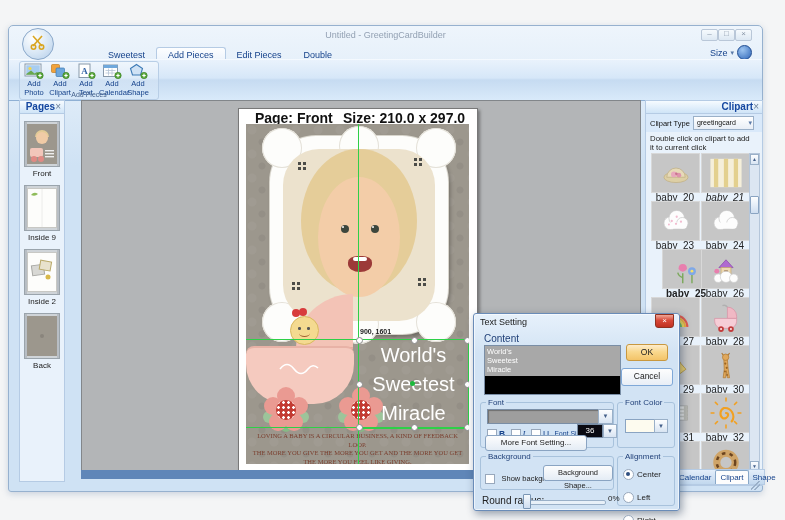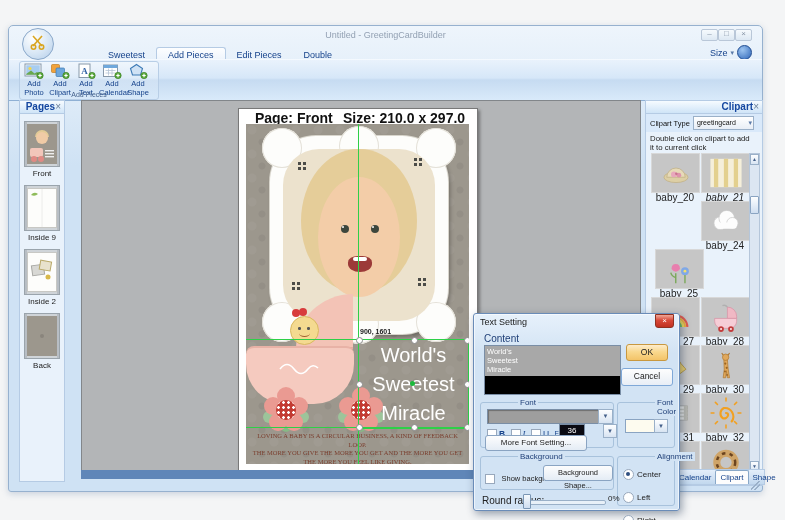--- a/index.html
+++ b/index.html
@@ -93,26 +93,26 @@
   #dlg{left:464px;top:214px;width:205px;height:196px;background:linear-gradient(#e7f1fb,#d2e3f4 20%,#d2e3f4);border:1px solid #6a8cb8;border-radius:3px;box-shadow:0 0 0 1px rgba(255,255,255,.6) inset,2px 3px 8px rgba(30,50,80,.45);z-index:50;}
   #dlgtitle{left:6px;top:3px;font-size:9px;color:#1a1a1a;}
   #dlgclose{top:0px;right:5px;width:17px;height:12px;background:linear-gradient(#f0a898,#d84838 45%,#c03020);border:1px solid #903020;border-radius:0 0 3px 3px;color:#fff;font-size:8px;line-height:11px;text-align:center;cursor:pointer;}
   .dlab{font-size:10px;color:#1f3f77;}
   #contentbox{left:10px;top:31px;width:135px;height:48px;background:#000;border:1px solid #7a8ea6;box-shadow:inset 1px 1px 2px rgba(0,0,0,.5);cursor:text;}
   #contentsel{left:0;top:0;right:0;height:28px;background:#a8a8a8;color:#fdfdfd;font-size:7.5px;line-height:9px;padding:1px 2px;}
   .dbtn{font-size:8.5px;text-align:center;cursor:pointer;}
   #okbtn{left:152px;top:30px;width:40px;height:15px;line-height:14px;background:linear-gradient(#fdeccb,#f9d88e 45%,#f3c469);border:1px solid #c89840;border-radius:3px;color:#222;}
   #cancelbtn{left:147px;top:54px;width:50px;height:16px;line-height:15px;background:linear-gradient(#fdfdfd,#e8eef6);border:1px solid #7fa8d8;border-radius:3px;color:#222;}
   .grp{border:1px solid #a8c2dc;border-radius:3px;}
-  .glabel{position:absolute;top:-5px;left:5px;background:#d2e3f4;padding:0 2px;font-size:8px;color:#1f3f77;line-height:9px;margin-left:32px;}
+  .glabel{position:absolute;top:-5px;left:5px;background:#d2e3f4;padding:0 2px;font-size:8px;color:#1f3f77;line-height:9px;}
   #fontdd{left:6px;top:6px;width:110px;height:13px;background:#9e9e9e;border:1px solid #7a8ea6;box-shadow:inset 1px 1px 1px rgba(0,0,0,.3);cursor:pointer;}
   .ddarr{top:6px;width:13px;height:13px;background:linear-gradient(#fdfeff,#d8e4f2);border:1px solid #9ab0c8;font-size:6px;line-height:13px;text-align:center;color:#44608a;cursor:pointer;}
   .cb{width:8px;height:8px;background:#fff;border:1px solid #98a8bc;display:inline-block;vertical-align:middle;cursor:pointer;}
   .biu{font-size:8.5px;color:#15428b;vertical-align:middle;margin:0 1px 0 2px;cursor:pointer;}
-  #fsval{left:72px;top:0px;width:24px;height:12px;background:#0a0a12;border:1px solid #7a8ea6;color:#fff;font-size:8px;line-height:12px;text-align:center;}
+  #fsval{left:90px;top:0px;width:24px;height:12px;background:#0a0a12;border:1px solid #7a8ea6;color:#fff;font-size:8px;line-height:12px;text-align:center;}
   #morefont{left:4px;top:32px;width:100px;height:14px;line-height:13px;background:linear-gradient(#fdfdfd,#e4ecf5);border:1px solid #8aa4c2;border-radius:3px;color:#222;font-size:8px;text-align:center;cursor:pointer;}
   #colorsw{left:7px;top:16px;width:28px;height:12px;background:#fdfbef;border:1px solid #8aa4c2;}
   .rad{width:9px;height:9px;border-radius:50%;background:#fff;border:1px solid #98a8bc;display:inline-block;vertical-align:middle;position:relative;cursor:pointer;}
   .rad.sel::after{content:'';position:absolute;left:2px;top:2px;width:4px;height:4px;border-radius:50%;background:#2f4f80;}
   .radlab{font-size:8px;color:#222;vertical-align:middle;margin-left:3px;}
   #slidertrack{left:50px;top:186px;width:80px;height:3px;background:#e8f0f8;border:1px solid #9ab0c8;border-radius:2px;}
   #sliderthumb{left:49px;top:180px;width:6px;height:13px;background:linear-gradient(#f6fafd,#cfdef0);border:1px solid #7a96b4;border-radius:1px;cursor:grab;}
   #rrval{left:134px;top:180px;font-size:8px;color:#222;}
   .seg{font-size:14px;color:#111;}
 </style>
@@ -378,47 +378,83 @@
                 <rect x="2" y="4" width="44" height="40" fill="#f5efda"></rect>
                 <g fill="#e3d08e">
                   <rect x="7" y="4" width="6" height="40"></rect>
                   <rect x="21" y="4" width="6" height="40"></rect>
                   <rect x="35" y="4" width="6" height="40"></rect>
                 </g>
               </svg>
             </div>
             <div class="clab">baby_21</div>
           </div>
-          <div class="cit" style="left: 50px; top: 48px;">
+          <div class="cit" style="left: 0px; top: 48px;">
             <div class="cimg">
               <svg viewBox="0 0 48 48">
                 <g fill="#fdfdfd" stroke="#c9c9c9">
                   <circle cx="16" cy="27" r="9"></circle>
                   <circle cx="25" cy="20" r="11"></circle>
                   <circle cx="33" cy="27" r="8"></circle>
                   <rect x="10" y="26" width="29" height="9" rx="4.5" stroke="none"></rect>
                 </g>
+                <g fill="#f2bcd0">
+                  <circle cx="18" cy="24" r="1.6"></circle>
+                  <circle cx="25" cy="18" r="1.6"></circle>
+                  <circle cx="31" cy="25" r="1.6"></circle>
+                  <circle cx="24" cy="28" r="1.6"></circle>
+                  <circle cx="14" cy="29" r="1.4"></circle>
+                </g>
+              </svg>
+            </div>
+            <div class="clab">baby_23</div>
+          </div>
+          <div class="cit" style="left: 50px; top: 48px;">
+            <div class="cimg">
+              <svg viewBox="0 0 48 48">
+                <g fill="#fdfdfd" stroke="#c9c9c9">
+                  <circle cx="16" cy="27" r="9"></circle>
+                  <circle cx="25" cy="20" r="11"></circle>
+                  <circle cx="33" cy="27" r="8"></circle>
+                  <rect x="10" y="26" width="29" height="9" rx="4.5" stroke="none"></rect>
+                </g>
               </svg>
             </div>
             <div class="clab">baby_24</div>
           </div>
-          <div class="cit" style="left: 4px; top: 96px;">
+          <div class="cit" style="left: 11px; top: 96px; font-weight: bold;">
             <div class="cimg">
               <svg viewBox="0 0 48 48">
                 <g stroke="#7aa85a" stroke-width="2" fill="none">
                   <path d="M18 44 V30"></path>
                   <path d="M31 44 V32"></path>
                   <path d="M18 36 q-6 -2 -7 -7"></path>
                 </g>
                 <path d="M12 24 q0 -7 6 -7 q6 0 6 7 q-3 4 -6 4 q-3 0 -6 -4 z" fill="#e87fae"></path>
                 <circle cx="31" cy="27" r="5.5" fill="#7fa8e8"></circle>
                 <circle cx="31" cy="27" r="2" fill="#f4e06a"></circle>
               </svg>
             </div>
             <div class="clab">baby_25</div>
+          </div>
+          <div class="cit" style="left: 50px; top: 96px;">
+            <div class="cimg">
+              <svg viewBox="0 0 48 48">
+                <path d="M14 22 L24 11 L34 22 Z" fill="#b06ad0" stroke="#8a4aa8"></path>
+                <rect x="17" y="22" width="14" height="11" fill="#ecd9b2" stroke="#c8a96e"></rect>
+                <rect x="21.5" y="26" width="5" height="7" fill="#8a5a30"></rect>
+                <g fill="#fdfdfd" stroke="#cccccc">
+                  <circle cx="13" cy="37" r="6"></circle>
+                  <circle cx="24" cy="35" r="8"></circle>
+                  <circle cx="35" cy="37" r="6"></circle>
+                </g>
+                <circle cx="11" cy="27" r="3.5" fill="#e87fae"></circle>
+              </svg>
+            </div>
+            <div class="clab">baby_26</div>
           </div>
           <div class="cit" style="left: 0px; top: 144px;">
             <div class="cimg">
               <svg viewBox="0 0 48 48">
                 <g fill="none" stroke-width="3">
                   <path d="M8 38 a16 16 0 0 1 32 0" stroke="#e05a4e"></path>
                   <path d="M11 38 a13 13 0 0 1 26 0" stroke="#f2b13c"></path>
                   <path d="M14 38 a10 10 0 0 1 20 0" stroke="#f2e04e"></path>
                   <path d="M17 38 a7 7 0 0 1 14 0" stroke="#6fbf5a"></path>
                   <path d="M20 38 a4 4 0 0 1 8 0" stroke="#6f9fdc"></path>

